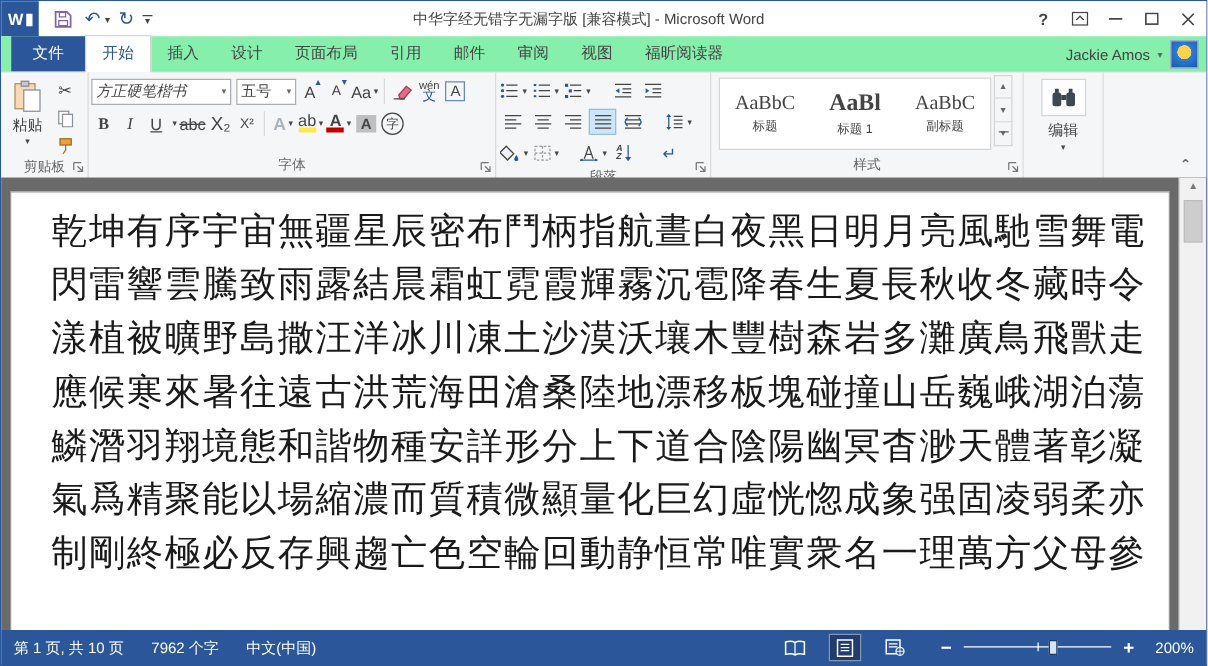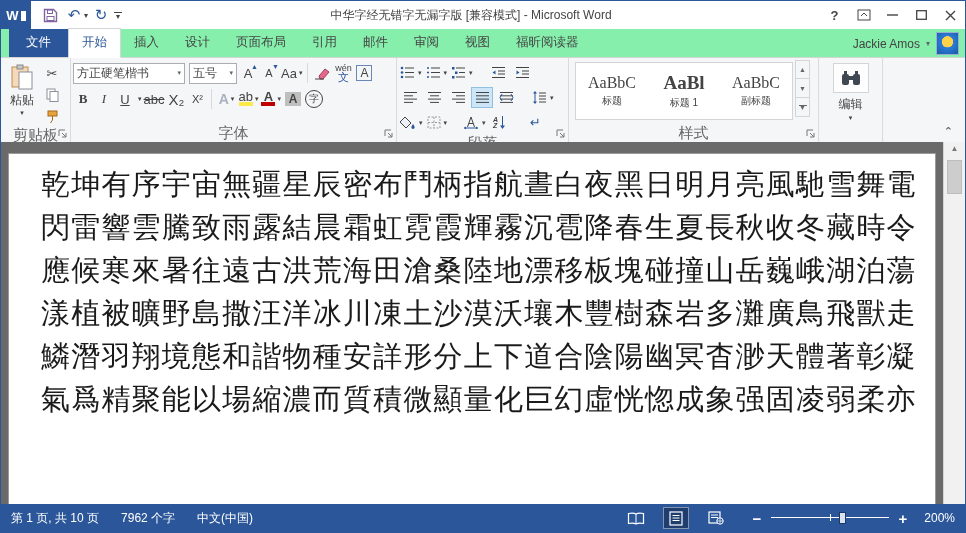--- a/index.html
+++ b/index.html
@@ -28,41 +28,41 @@
   .rtab { padding:5px 13px 6px; font-size:12.5px; color:#444; }
   .rtab.active { background:#fff; color:#2b579a; border:1px solid #d4d5d6; border-bottom:1px solid #fff; margin-bottom:-1px; }
   .account { position:absolute; right:6px; top:3px; display:flex; align-items:center; gap:6px; font-size:12px; color:#444; }
   .acct-dd { font-size:8px; color:#666; }
   .avatar { width:23px; height:23px; background:radial-gradient(circle at 50% 42%, #ffd24a 34%, #2e7cd6 36%, #1b5fae 90%); border:1px solid #9ab0cc; }
 
   
   .ribbon { height:84px; background:#f5f6f7; display:flex; flex:0 0 auto; position:relative; }
   .rgroup { display:flex; flex-direction:column; border-right:1px solid #dadbdd; padding:2px 2px 0; position:relative; }
   .rgroup-body { flex:1; display:flex; }
-  .rgroup-label { height:17px; text-align:center; font-size:15px; color:#666; line-height:15px; }
+  .rgroup-label { height:17px; text-align:center; font-size:11px; color:#666; line-height:15px; }
   .launcher { position:absolute; right:2px; bottom:3px; width:10px; height:10px; }
   .btn { display:inline-flex; align-items:center; justify-content:center; border:1px solid transparent; cursor:default; }
   .dd { font-size:7px; color:#444; margin-left:2px; }
   .icon-svg { display:block; }
 
   
   .g-clip { width:70px; }
   .paste-btn { width:38px; display:flex; flex-direction:column; align-items:center; justify-content:flex-start; padding-top:3px; font-size:12px; }
   .clip-col { display:flex; flex-direction:column; justify-content:flex-start; gap:2px; padding-top:3px; }
   .mini-btn { width:22px; height:20px; display:flex; align-items:center; justify-content:center; font-size:13px; }
   .paste-label { margin-top:2px; }
   .paste-dd { font-size:7px; color:#444; }
 
   
   .g-font { width:326px; }
   .font-rows { display:flex; flex-direction:column; width:100%; }
   .frow { display:flex; align-items:center; height:26px; gap:1px; }
   .combo { height:21px; background:#fff; border:1px solid #abadb3; display:flex; align-items:center; padding:0 3px; font-size:12px; }
   .combo .cdd { margin-left:auto; font-size:7px; color:#666; padding-left:4px; }
-  .combo.fname { width:112px; }
+  .combo.fname { width:112px;font-style:italic; }
   .combo.fsize { width:48px; margin-left:3px; }
   .tbtn { min-width:20px; height:22px; display:inline-flex; align-items:center; justify-content:center; font-size:13px; border:1px solid transparent; }
   .sep-v { width:1px; height:20px; background:#d8d9db; margin:0 3px; }
   .b-bold { font-weight:bold; font-family:"Liberation Serif",serif; }
   .b-italic { font-style:italic; font-family:"Liberation Serif",serif; }
   .b-under { text-decoration:underline; }
   .b-strike { text-decoration:line-through; font-size:13px; }
   .grow-shrink { position:relative; font-size:13px; }
   .grow-shrink sup { position:absolute; top:0; right:-1px; font-size:7px; color:#2b579a; }
   .phonetic { display:flex; flex-direction:column; align-items:center; line-height:9px; font-size:9px; color:#444; }
@@ -507,24 +507,25 @@
     </div>
 
     <div class="ribbon-fill"></div>
     <span class="collapse-btn">⌃</span>
   </div>
 
   <div class="docarea">
     <div class="page">
       <div class="docline">乾坤有序宇宙無疆星辰密布鬥柄指航晝白夜黑日明月亮風馳雪舞電</div>
       <div class="docline">閃雷響雲騰致雨露結晨霜虹霓霞輝霧沉雹降春生夏長秋收冬藏時令</div>
+      <div class="docline">漾植被曠野島撒汪洋冰川凍土沙漠沃壤木豐樹森岩多灘廣鳥飛獸走</div>
       <div class="docline">應候寒來暑往遠古洪荒海田滄桑陸地漂移板塊碰撞山岳巍峨湖泊蕩</div>
-      <div class="docline">漾植被曠野島撒汪洋冰川凍土沙漠沃壤木豐樹森岩多灘廣鳥飛獸走</div>
       <div class="docline">鱗潛羽翔境態和諧物種安詳形分上下道合陰陽幽冥杳渺天體著彰凝</div>
       <div class="docline">氣爲精聚能以場縮濃而質積微顯量化巨幻虛恍惚成象强固凌弱柔亦</div>
+      <div class="docline">制剛終極必反存興趨亡色空輪回動静恒常唯實衆名一理萬方父母參</div>
     </div>
     <div class="vscroll">
       <span class="varrow">▲</span>
       <span class="vthumb"></span>
     </div>
   </div>
 
   <div class="statusbar">
     <div class="sb-left">
       <span class="sb-item">第 1 页, 共 10 页</span>

